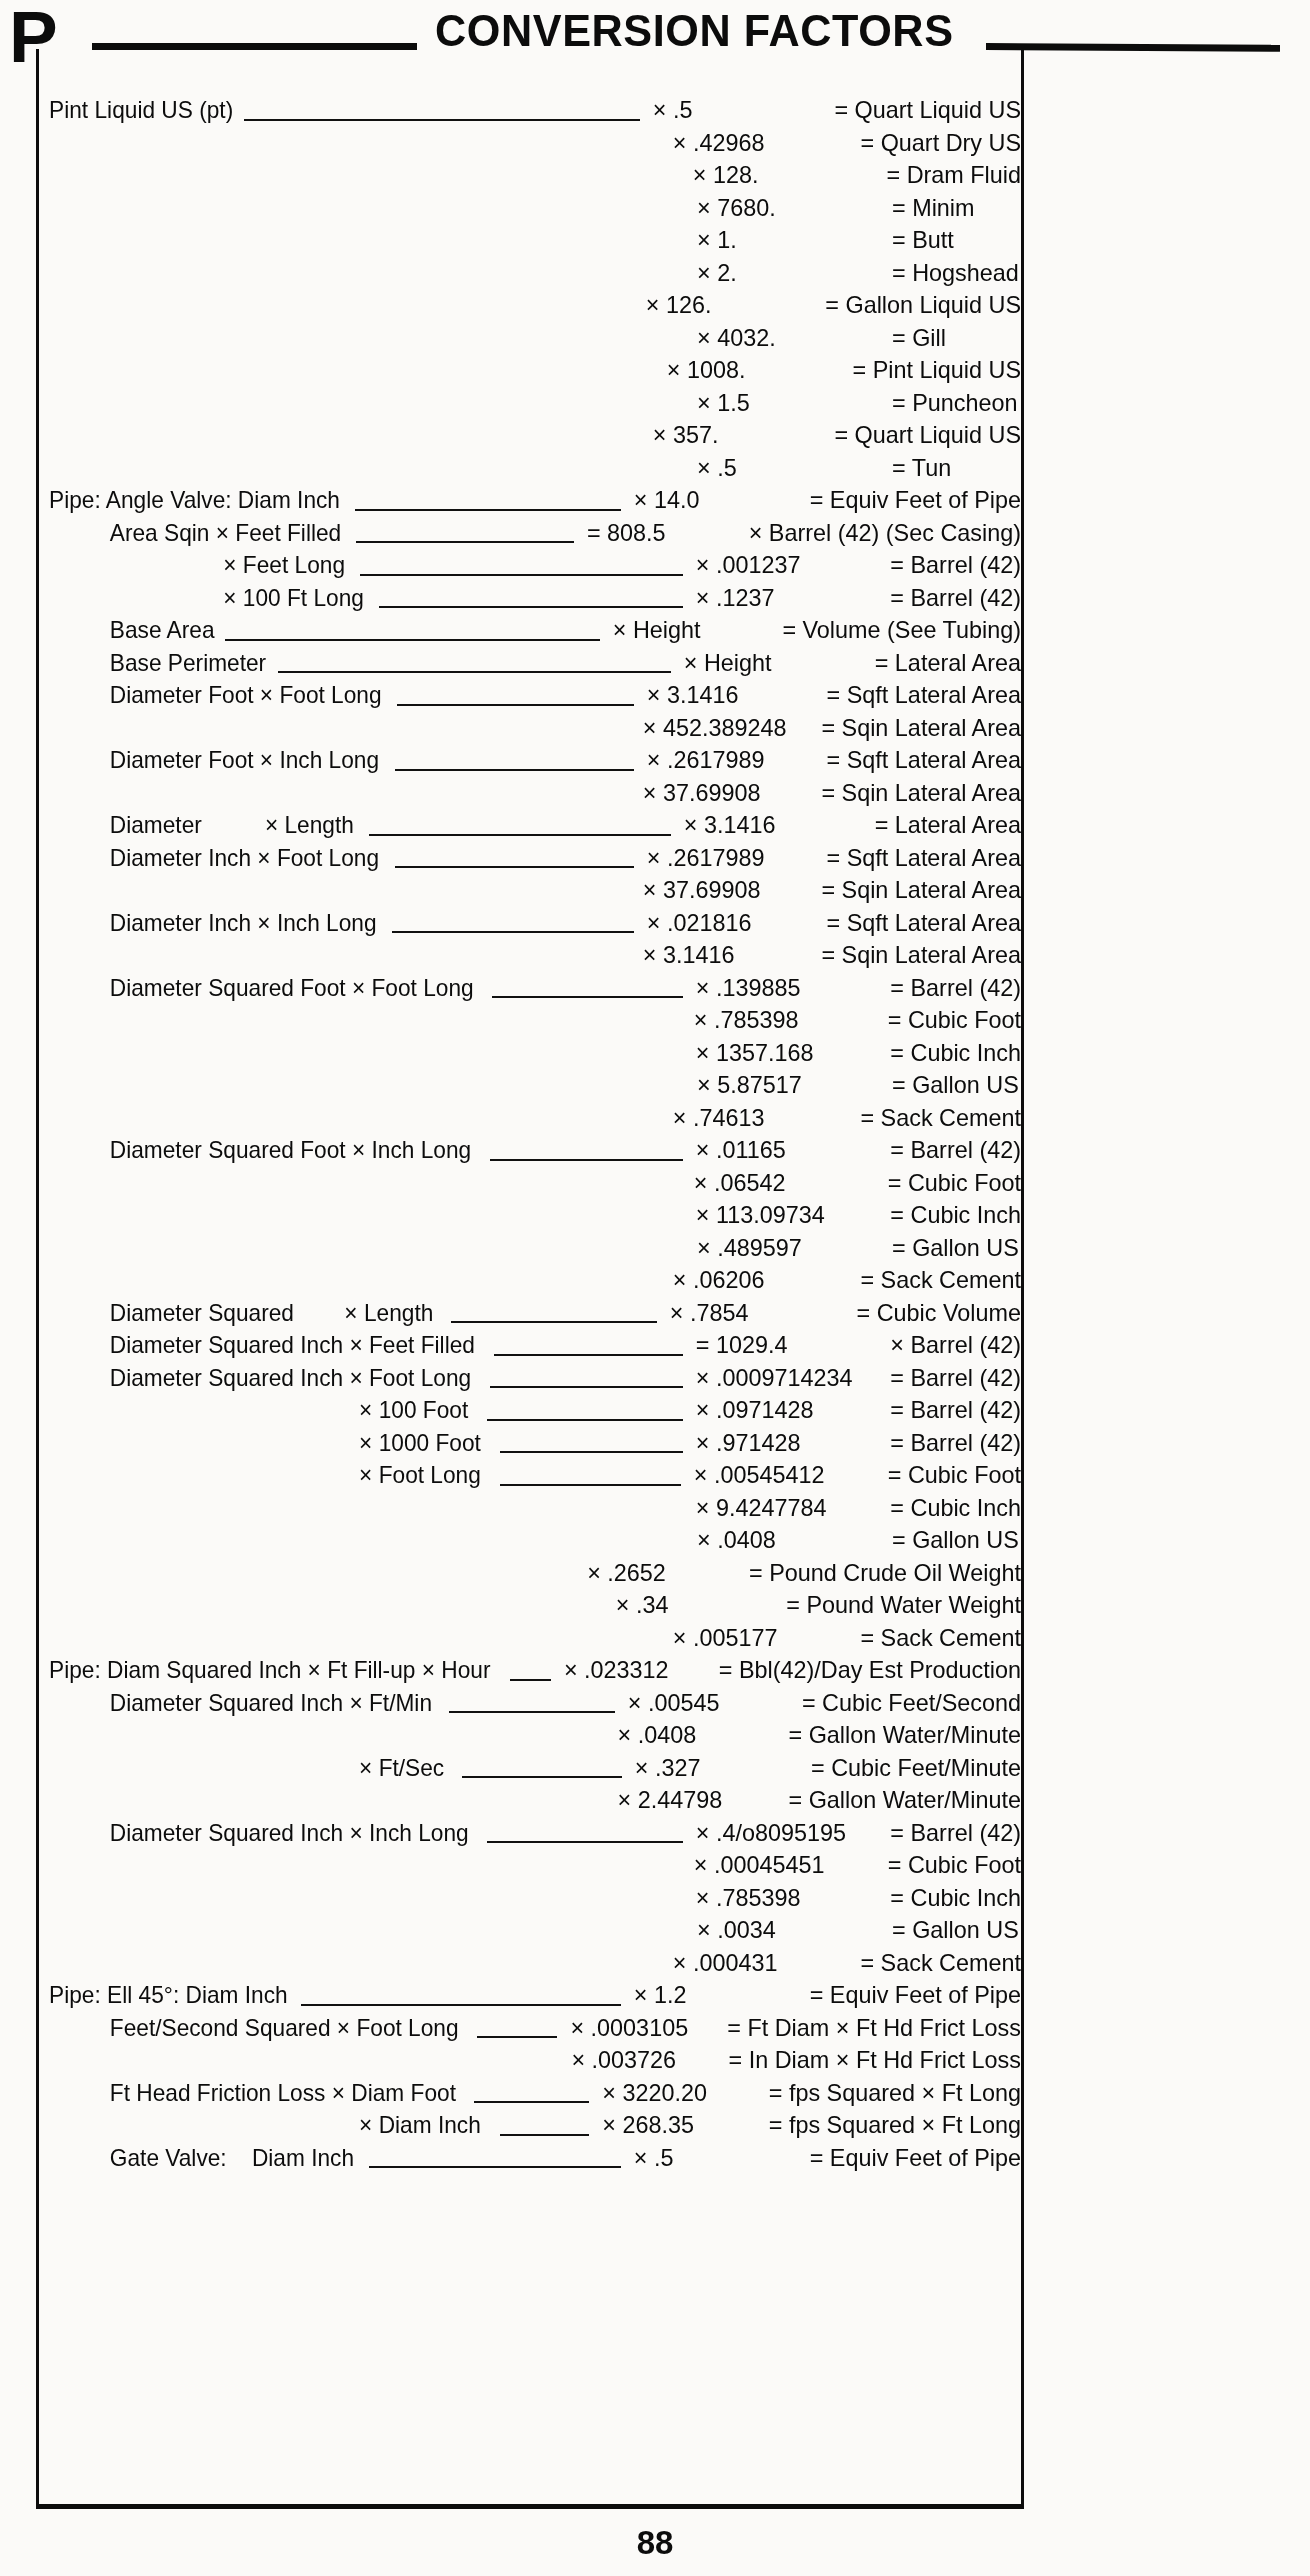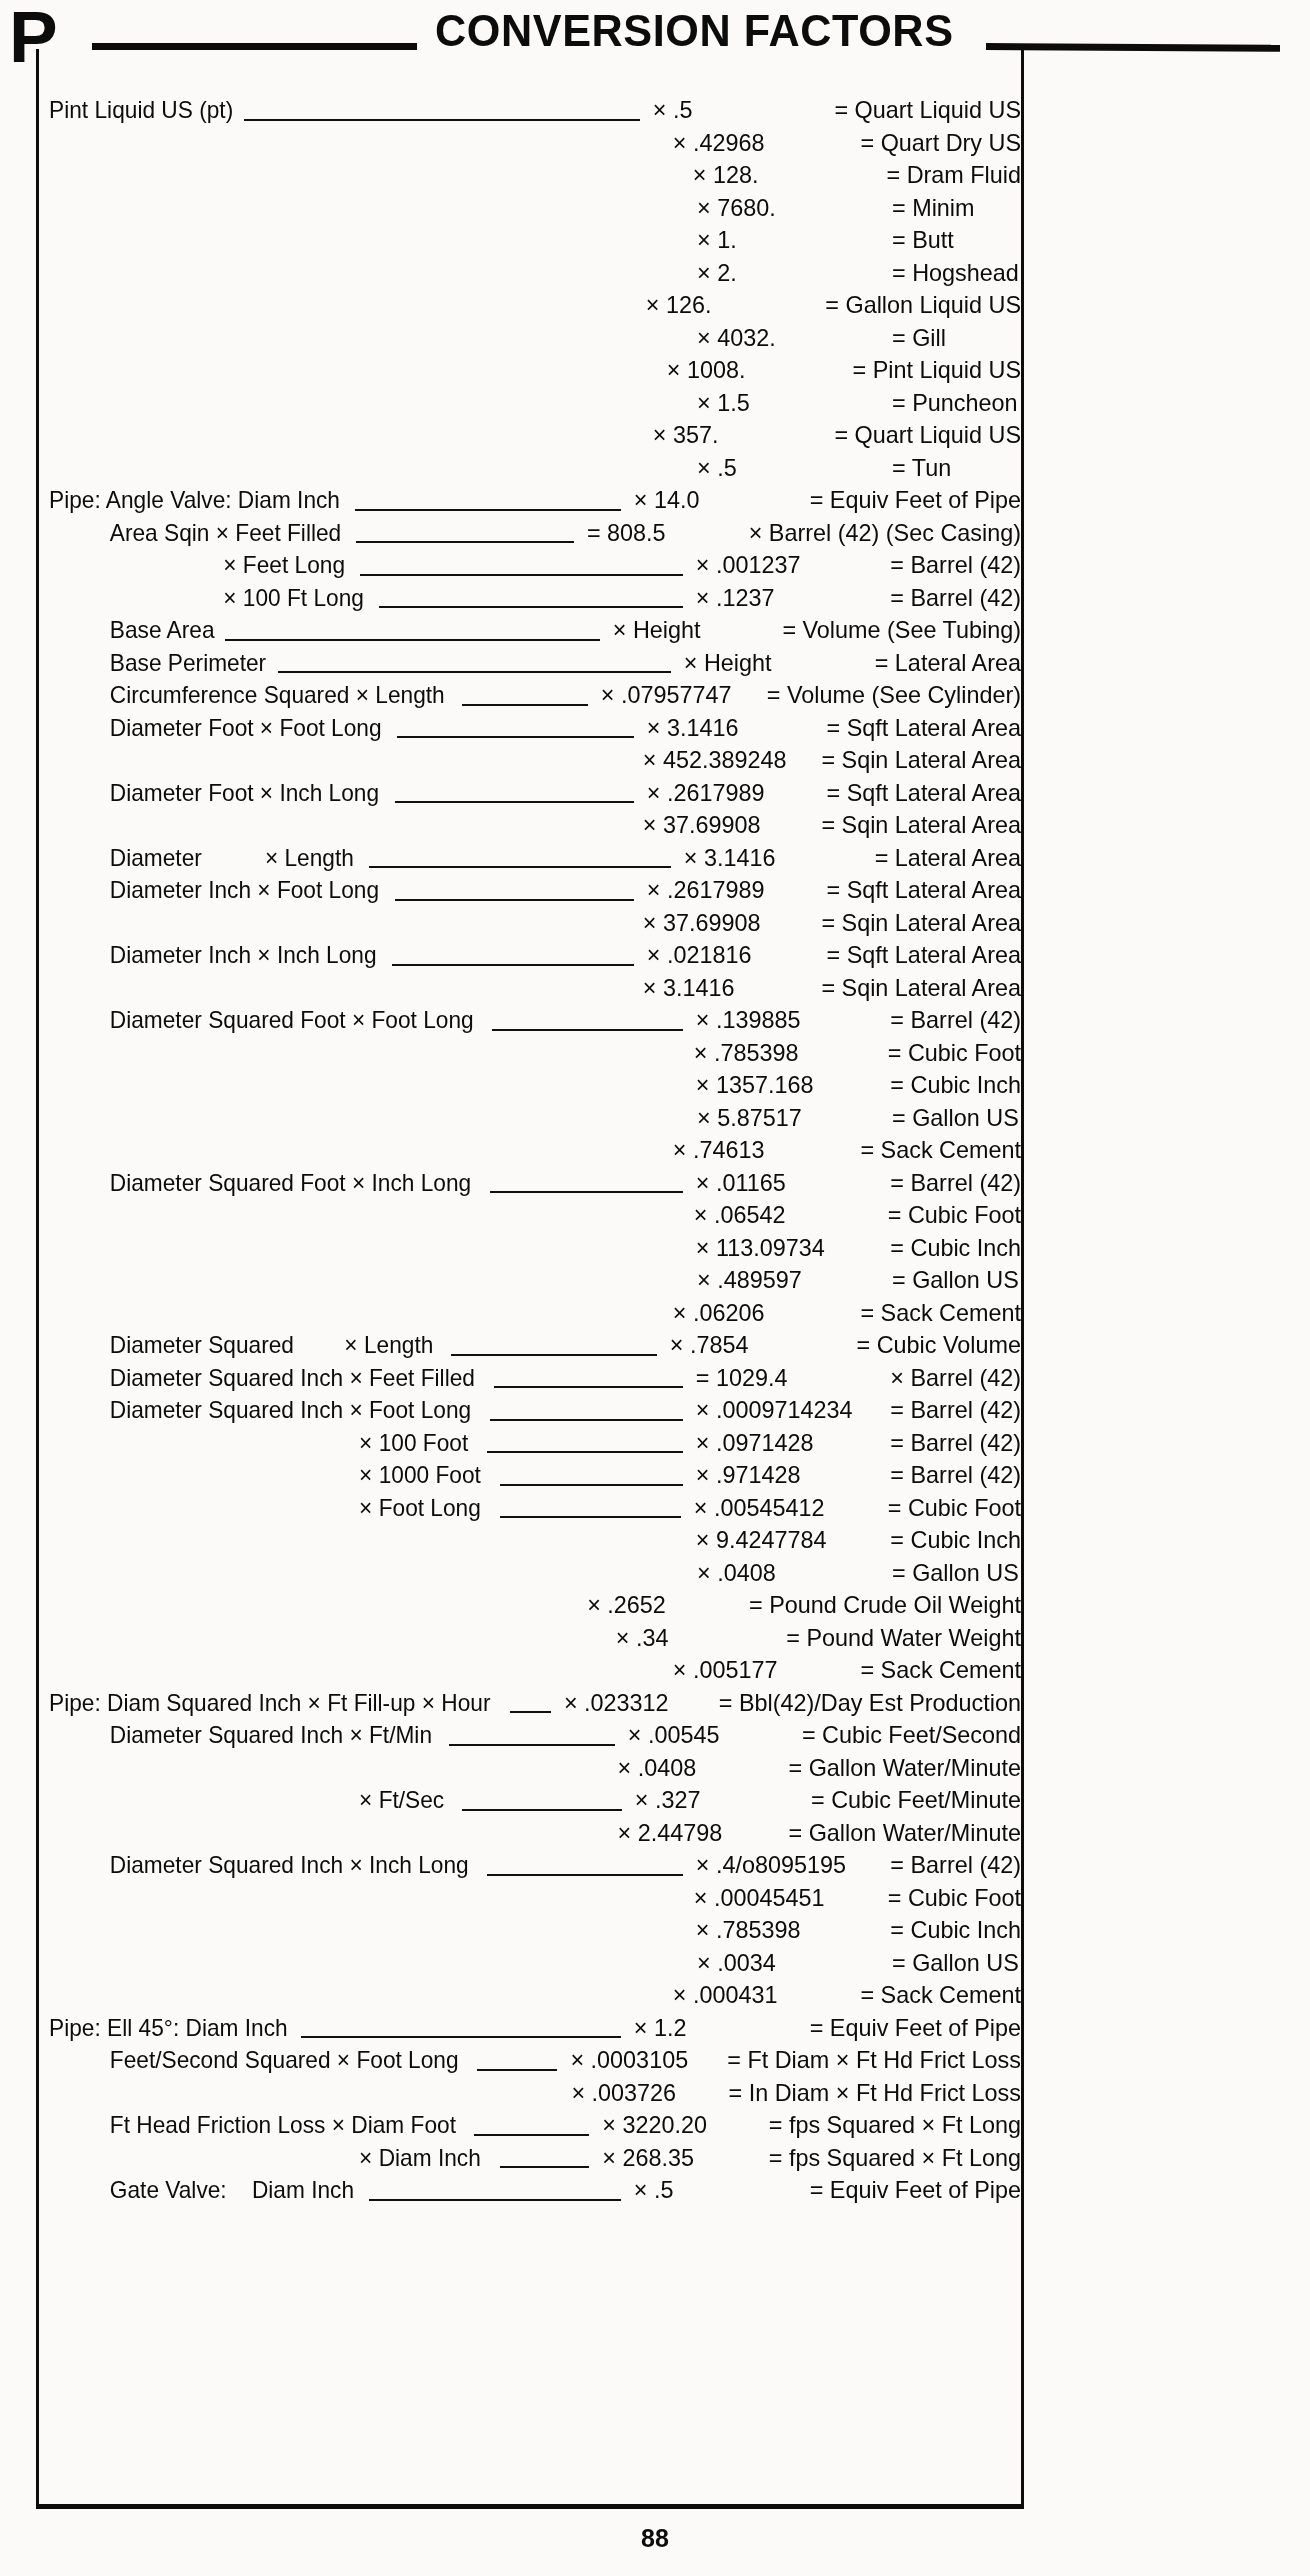--- a/index.html
+++ b/index.html
@@ -30,21 +30,21 @@
   .rows{padding-top:45px;}
   .row{display:flex;height:32.5px;align-items:stretch;}
   .z1{width:658px;display:flex;box-sizing:border-box;padding-right:11.7px;}
   .lbl{white-space:pre;font-size:23.4px;line-height:32.5px;transform:scaleX(.97);transform-origin:left center;}
   .leader{flex:1 1 auto;border-bottom:2.6px solid #111;margin:0 1.3px 5.8px 5.2px;min-width:0;}
   .z2{width:195px;font-size:23.4px;line-height:32.5px;white-space:pre;}
   .z3{flex:1;font-size:23.4px;line-height:32.5px;white-space:pre;}
   
   .page-number{
     position:absolute;left:0;right:0;top:2524px;text-align:center;
-    font-size:25px;font-weight:600;letter-spacing:0px;
+    font-size:33px;font-weight:600;letter-spacing:0px;
   }
 </style>
 </head>
 <body>
 
 <div class="page-letter">P</div>
 <div class="rule rule-left"></div>
 <div class="page-title">CONVERSION FACTORS</div>
 <div class="rule rule-right"></div>
 
@@ -156,28 +156,20 @@
       <div class="row">
         <div class="z1">
           <span class="lbl" style="padding-left: 73px;">Base Perimeter</span>
           <span class="leader"></span>
         </div>
         <div class="z2">× Height</div>
         <div class="z3">= Lateral Area</div>
       </div>
       <div class="row">
         <div class="z1">
-          <span class="lbl" style="padding-left: 73px;">Circumference Squared × Length</span>
-          <span class="leader"></span>
-        </div>
-        <div class="z2">× .07957747</div>
-        <div class="z3">= Volume (See Cylinder)</div>
-      </div>
-      <div class="row">
-        <div class="z1">
           <span class="lbl" style="padding-left: 73px;">Diameter Foot × Foot Long</span>
           <span class="leader"></span>
         </div>
         <div class="z2">× 3.1416</div>
         <div class="z3">= Sqft Lateral Area</div>
       </div>
       <div class="row">
         <div class="z1"></div>
         <div class="z2">× 452.389248</div>
         <div class="z3">= Sqin Lateral Area</div>

